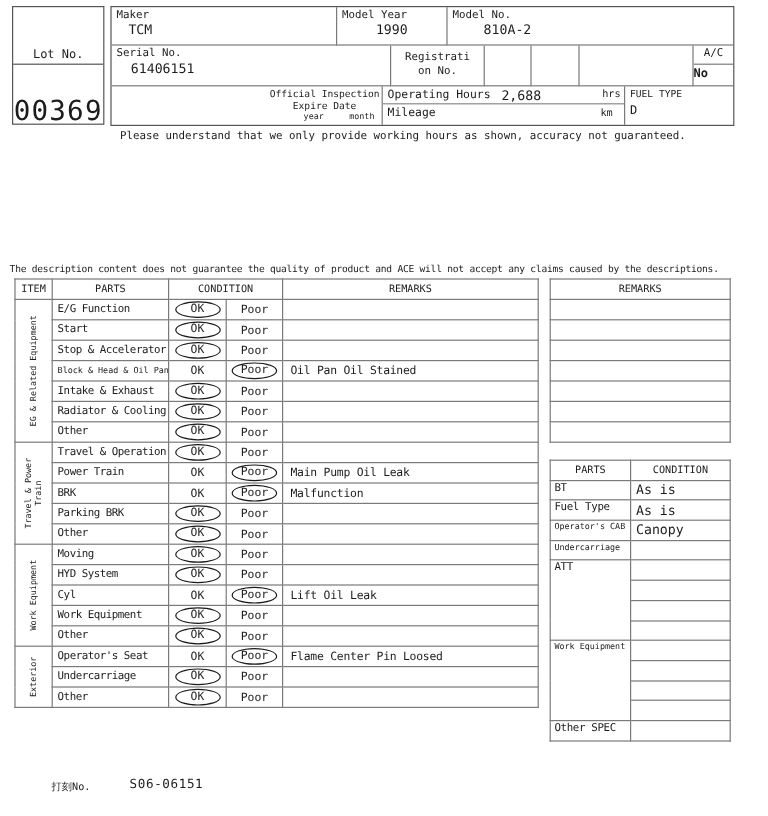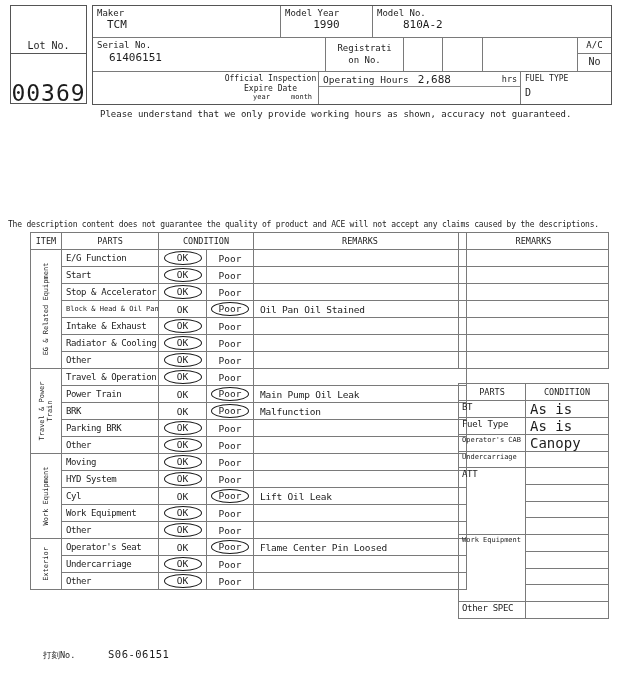--- a/index.html
+++ b/index.html
@@ -22,40 +22,40 @@
   .hdr { left:92px; top:5px; width:520px; height:100px; border:1px solid #555; }
   .cell { position:absolute; border-right:1px solid #7a7a7a; border-bottom:1px solid #7a7a7a; overflow:hidden; }
   .cell.nbr { border-right:none; }
   .cell.nbb { border-bottom:none; }
   .cl { font-size:9px; padding:2px 0 0 4px; white-space:nowrap; }
   .cl.sm { font-size:8px; }
   .cv { font-size:11px; white-space:nowrap; }
   .prelines { white-space:pre-line; }
   .regno-label { font-size:9px; text-align:center; line-height:12px; padding-top:4px; }
   .ac-top { height:16px; border-bottom:1px solid #7a7a7a; text-align:center; font-size:9px; line-height:15px; }
-  .ac-bot { text-align:center; font-size:10px; line-height:16px; }
+  .ac-bot { text-align:left; font-size:10px; line-height:16px;font-weight:bold; }
   .mini-row { position:relative; height:10px; border-bottom:1px solid #8a8a8a; }
   .mini-row:last-child { border-bottom:none; height:9px; }
   .mini-label { position:absolute; left:0; top:0; width:103px; height:100%; border-right:1px solid #8a8a8a; white-space:nowrap; }
   .oi-label { font-size:8px; line-height:9.5px; padding:2px 0 0 4px;text-align:center; }
   .ym { position:absolute; bottom:3px; font-size:7px; }
   .oph-row { display:flex; height:15px; align-items:center; }
   .oph-row.topline { border-bottom:1px solid #8a8a8a; }
   .oph-lab { flex:1; font-size:9.5px; padding-left:4px; white-space:nowrap; }
   .oph-val { width:58px; text-align:right; font-size:11px; }
   .oph-unit { width:29px; text-align:center; font-size:8.5px;margin-left:48px; }
   .fuel-val { font-size:10px; padding-left:4px; margin-top:4px; }
 
   .notice { left:100px; top:109px; font-size:9px; white-space:nowrap; }
   .disclaimer { left:8px; top:220px; font-size:8px; white-space:nowrap; letter-spacing:-0.2px; }
 
   
   table { border-collapse: collapse; table-layout: fixed; }
   td, th { border:1px solid #7a7a7a; font-weight:normal; overflow:hidden; }
-  .insp { left:12px; top:232px; width:436px;margin-left:18px; }
+  .insp { left:12px; top:232px; width:436px; }
   .insp th { font-size:8.5px; text-align:center; height:16px; }
   .insp tr { height:17px; }
   .item-cell { position:relative; }
   .vlabel { position:absolute; left:50%; top:50%; transform:translate(-50%,-50%) rotate(-90deg);
             display:flex; flex-direction:column; align-items:center;
             font-size:7px; line-height:8px; }
   .vlabel div { white-space:nowrap; }
   .part-cell { font-size:9px; letter-spacing:-0.4px; padding-left:4px; white-space:nowrap; }
   .part-cell.small { font-size:7px; letter-spacing:0; }
   .cond-cell { text-align:center; font-size:9.5px; }
@@ -65,21 +65,21 @@
 
   .rbox { left:458px; top:232px; width:150px; }
   .rbox th { font-size:8.5px; text-align:center; height:16px; }
   .rbox tr { height:17px; }
 
   .spec { left:458px; top:383px; width:150px; }
   .spec th { font-size:8.5px; text-align:center; height:16px; }
   .spec tr { height:16.7px; }
   .spart { font-size:9px; padding:1px 0 0 3px; white-space:nowrap; vertical-align:top; letter-spacing:-0.3px; }
   .spart.small { font-size:7px; letter-spacing:0; }
-  .scond { font-size:14px; padding-left:4px; white-space:nowrap; }
+  .scond { font-size:11px; padding-left:4px; white-space:nowrap; }
 
   .stamp-label { left:43px; top:650px; font-size:8.5px; }
   .stamp-value { left:108px; top:648px; font-size:10.5px; letter-spacing:0.5px; }
 </style>
 </head>
 <body>
 
 <div class="abs lot-box">
   <div class="lot-label">Lot No.</div>
   <div class="lot-value">00369</div>
@@ -120,20 +120,25 @@
     <div class="oi-label prelines">Official Inspection
 Expire Date</div>
     <span class="ym" style="left:34px">year</span>
     <span class="ym" style="left:72px">month</span>
   </div>
   <div class="cell nbb" style="left:226px;top:66px;width:202px;height:32px">
     <div class="oph-row topline">
       <div class="oph-lab">Operating Hours</div>
       <div class="oph-val">2,688</div>
       <div class="oph-unit">hrs</div>
+    </div>
+    <div class="oph-row">
+      <div class="oph-lab">Mileage</div>
+      <div class="oph-val"></div>
+      <div class="oph-unit">km</div>
     </div>
   </div>
   <div class="cell nbr nbb" style="left:428px;top:66px;width:90px;height:32px">
     <div class="cl sm">FUEL TYPE</div>
     <div class="fuel-val">D</div>
   </div>
 </div>
 
 <div class="abs notice">Please understand that we only provide working hours as shown, accuracy not guaranteed.</div>
 <div class="abs disclaimer">The description content does not guarantee the quality of product and ACE will not accept any claims caused by the descriptions.</div>

